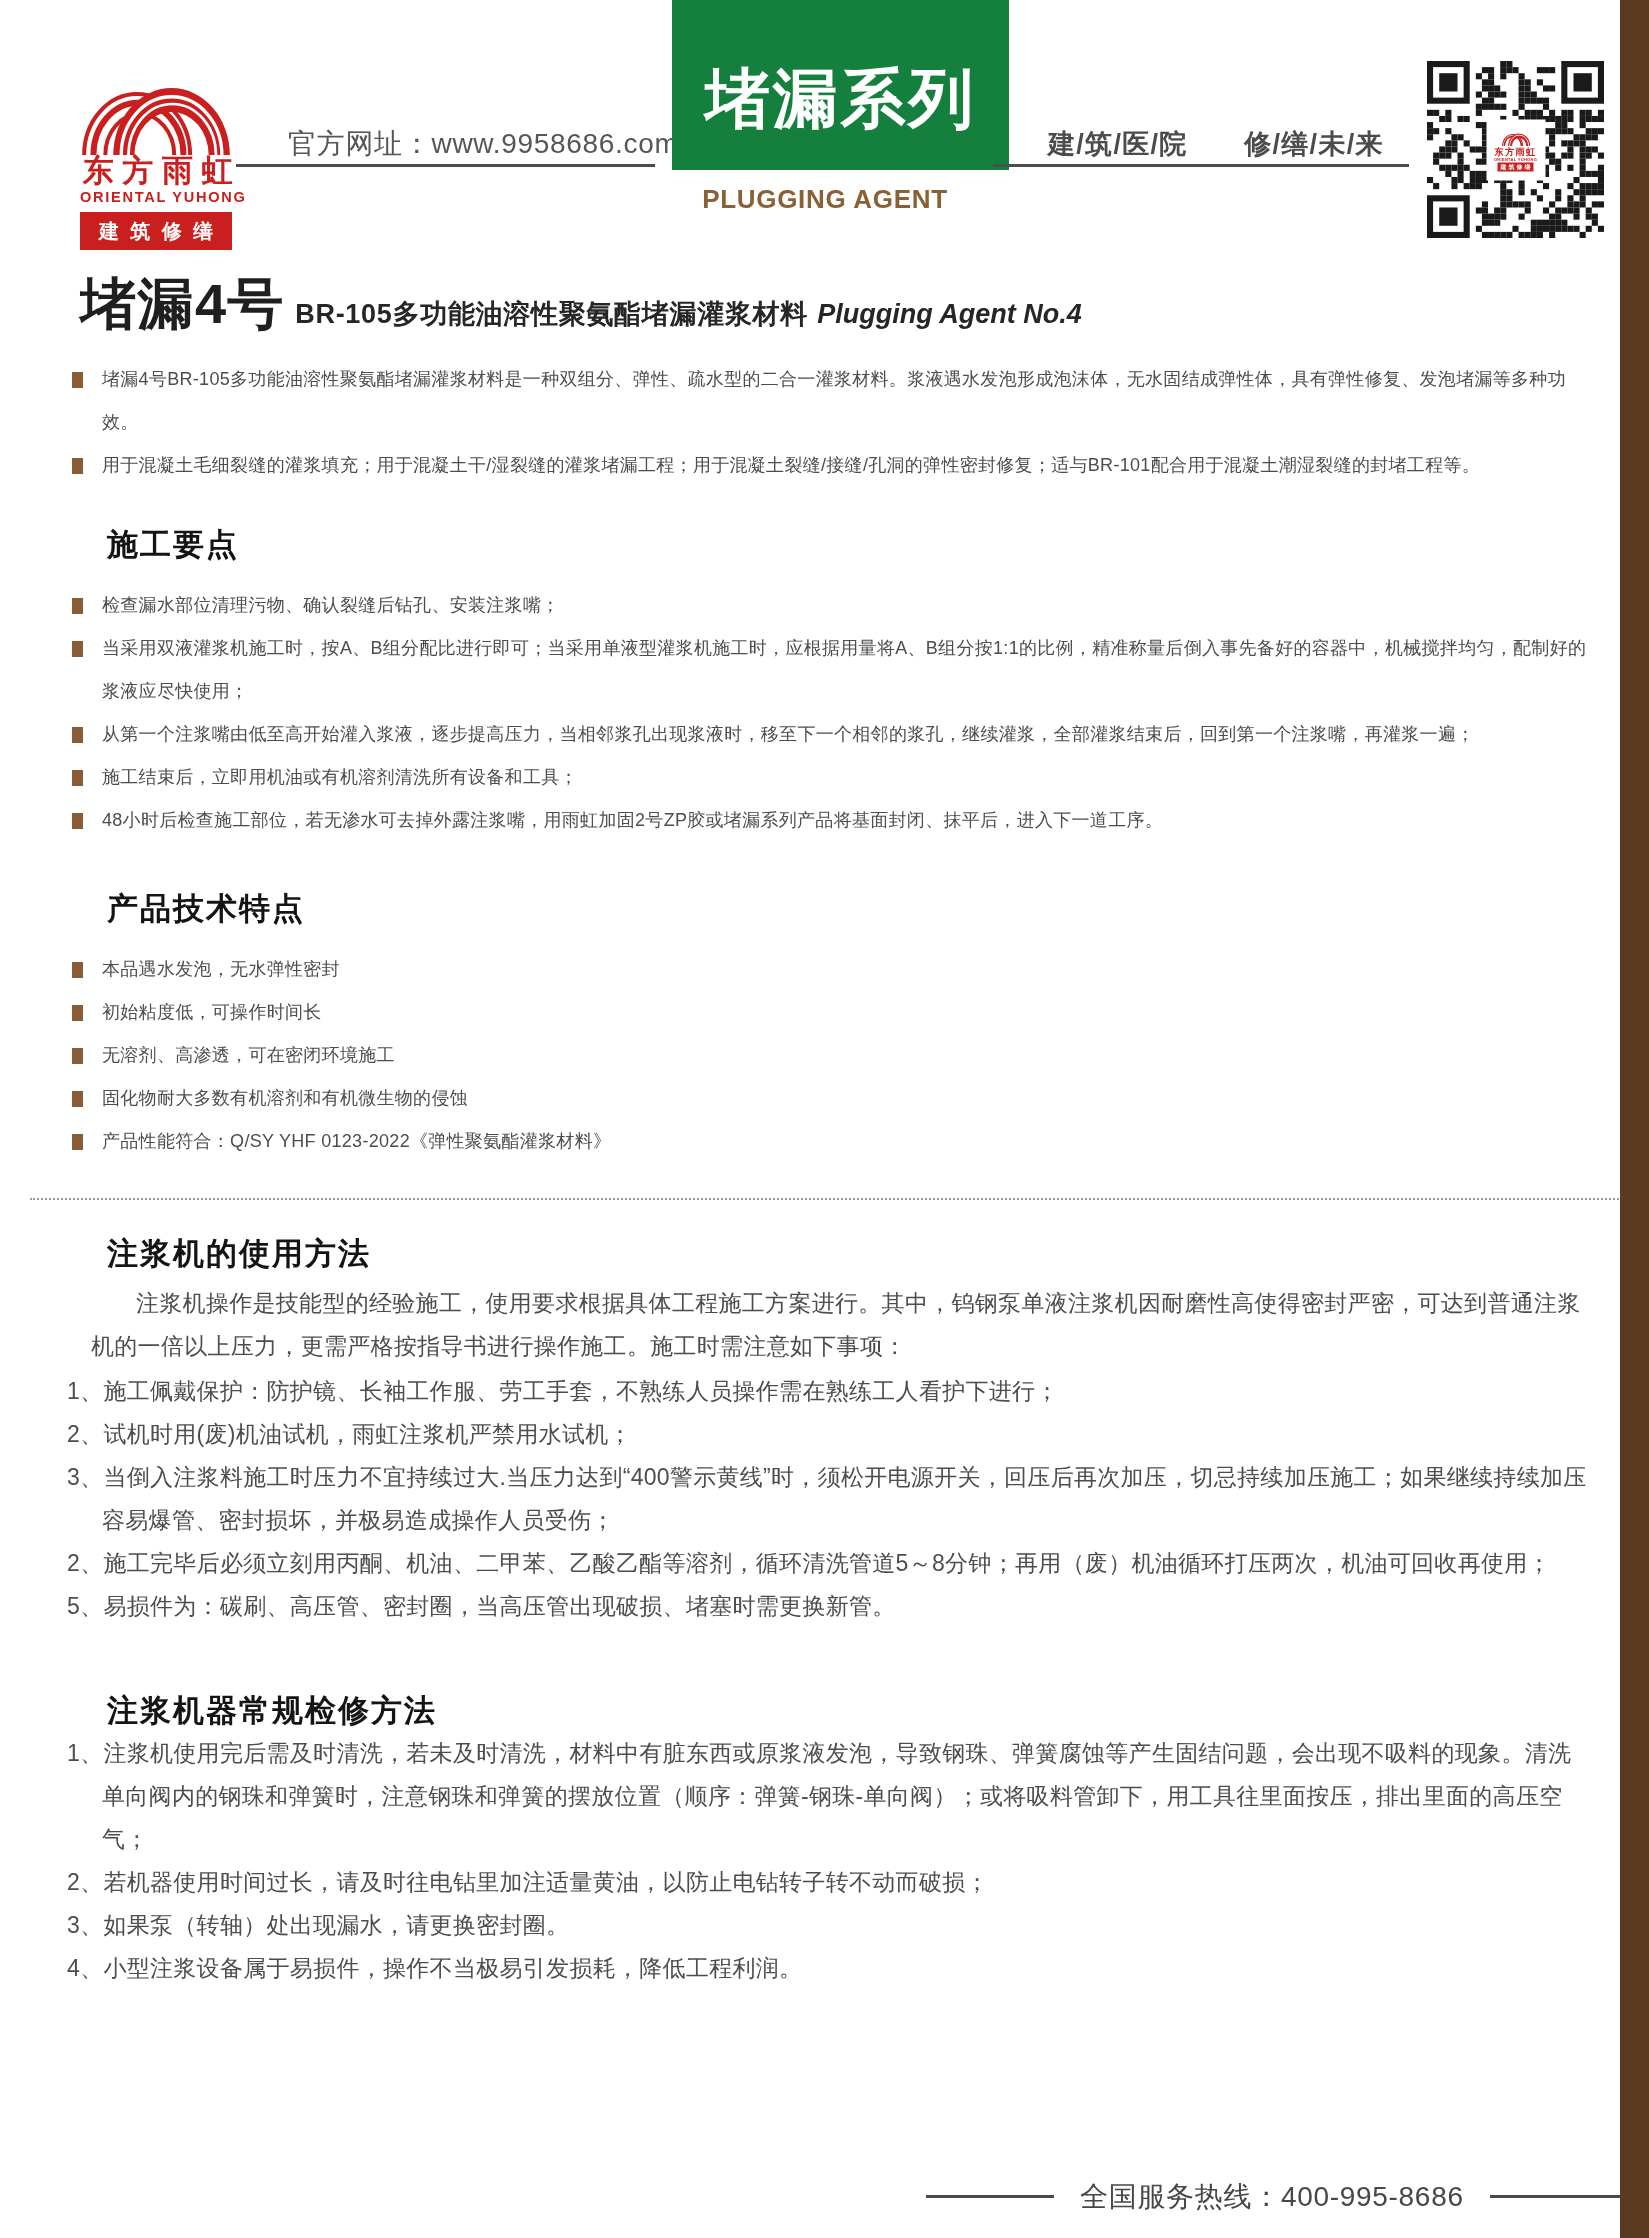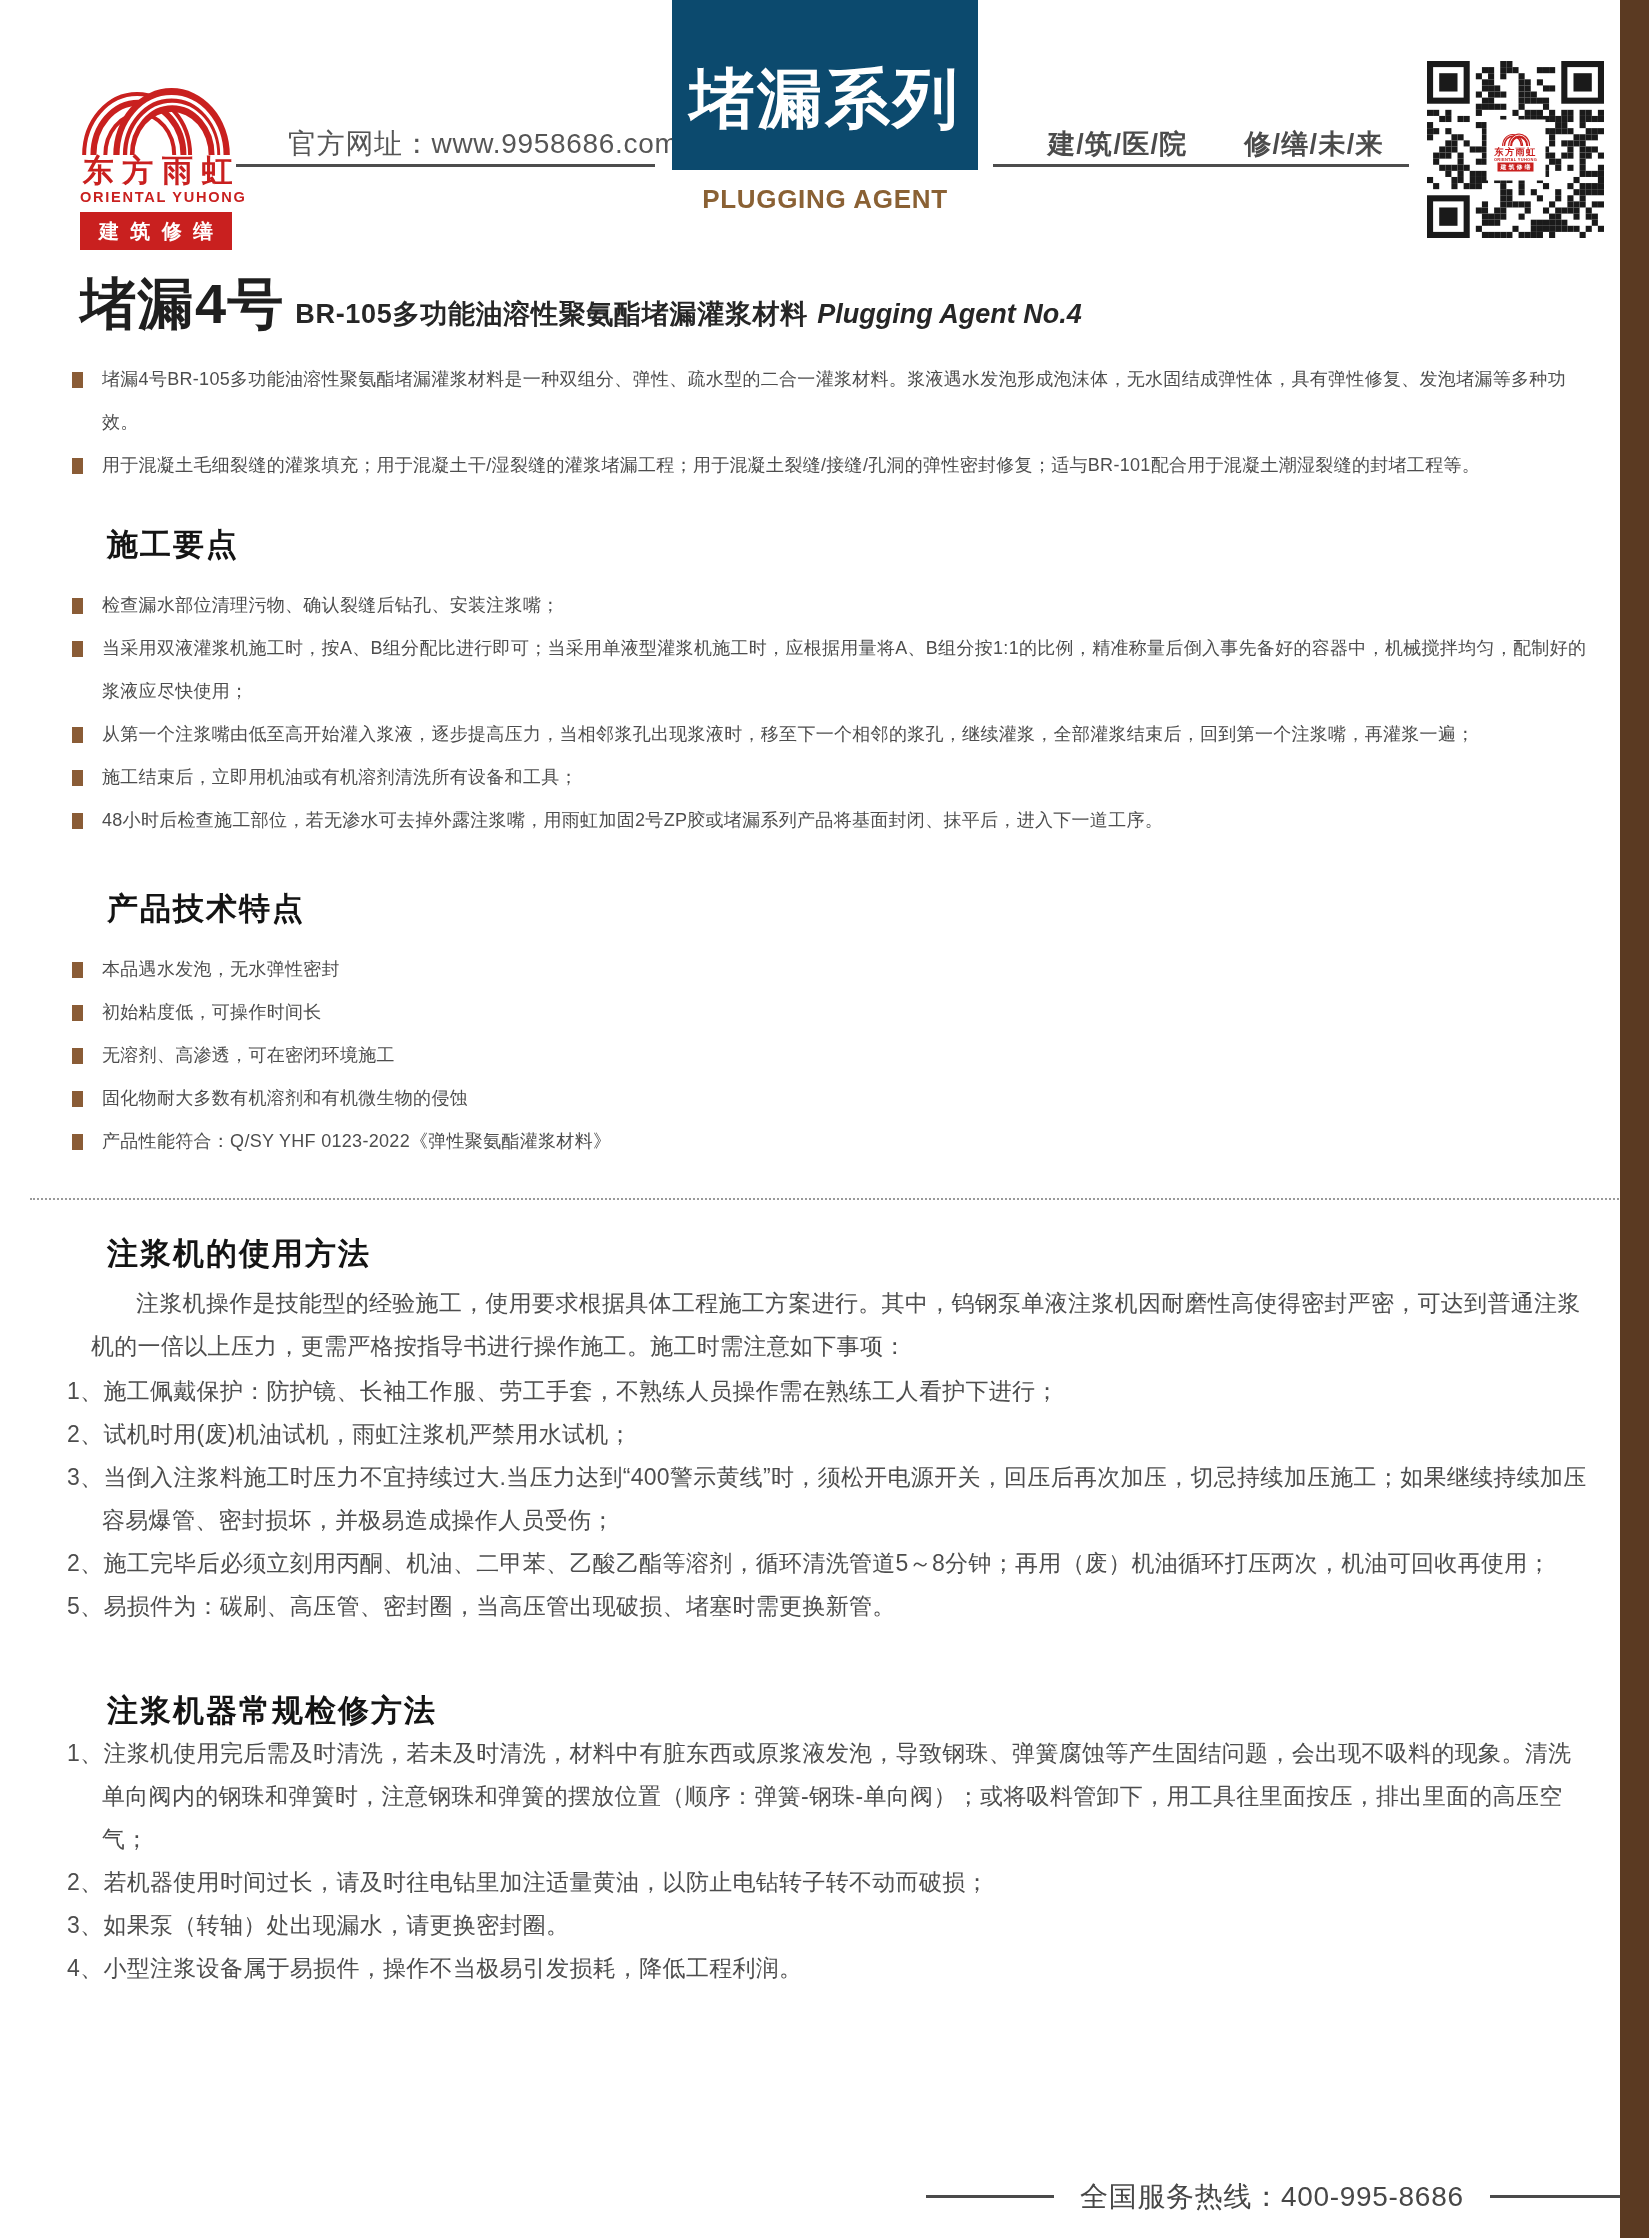--- a/index.html
+++ b/index.html
@@ -14,21 +14,21 @@
   .header{position:relative;height:246px;}
   .logo-block{position:absolute;left:80px;top:57px;width:152px;}
   .logo-arch{display:block;width:150px;height:98px;}
   .logo-cn{font-size:31px;font-weight:900;color:#c9201f;letter-spacing:8.6px;text-indent:2.7px;line-height:32px;white-space:nowrap;}
   .logo-en{font-size:14.6px;font-weight:bold;color:#c9201f;letter-spacing:1.7px;line-height:17.3px;margin-top:2px;white-space:nowrap;}
   .logo-tag{margin-top:6px;background:#c9201f;color:#ffffff;font-size:20px;font-weight:bold;
     letter-spacing:11.3px;text-align:center;padding:5.3px 0 5.3px 11.3px;}
   .site-url{position:absolute;left:266px;top:125px;font-size:28px;color:#565656;letter-spacing:0.7px;margin-left:22px;}
   .rule-left{position:absolute;left:236px;top:164px;width:419px;height:3.3px;background:#4d4d4d;}
   .rule-right{position:absolute;left:993px;top:164px;width:416px;height:3.3px;background:#4d4d4d;}
-  .series-box{position:absolute;left:672px;top:0;width:306px;height:170px;background:#0c4a6e;
+  .series-box{position:absolute;left:672px;top:0;width:337px;height:170px;background:#15803d;
     display:flex;justify-content:center;align-items:flex-end;padding-bottom:27px;box-sizing:border-box;}
   .series-box .series-title{font-size:65px;font-weight:900;color:#ffffff;letter-spacing:2.7px;white-space:nowrap;}
   .series-sub{position:absolute;left:672px;top:184px;width:306px;text-align:center;
     font-size:26px;font-weight:800;color:#8a6134;letter-spacing:0.7px;white-space:nowrap;}
   .tagline{position:absolute;left:1048px;top:126px;font-size:27px;font-weight:600;color:#4b4b4b;letter-spacing:1.3px;white-space:nowrap;}
 
   
   .qr-wrap{position:absolute;left:1427px;top:61px;width:177px;height:177px;}
   .qr-wrap svg{width:177px;height:177px;display:block;}
   .qr-badge{position:absolute;left:50%;top:50%;transform:translate(-50%,-50%);width:59px;height:61px;

